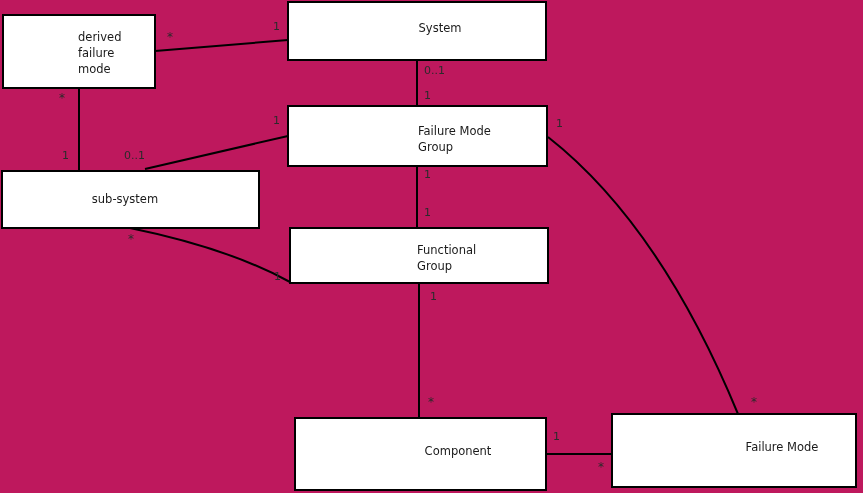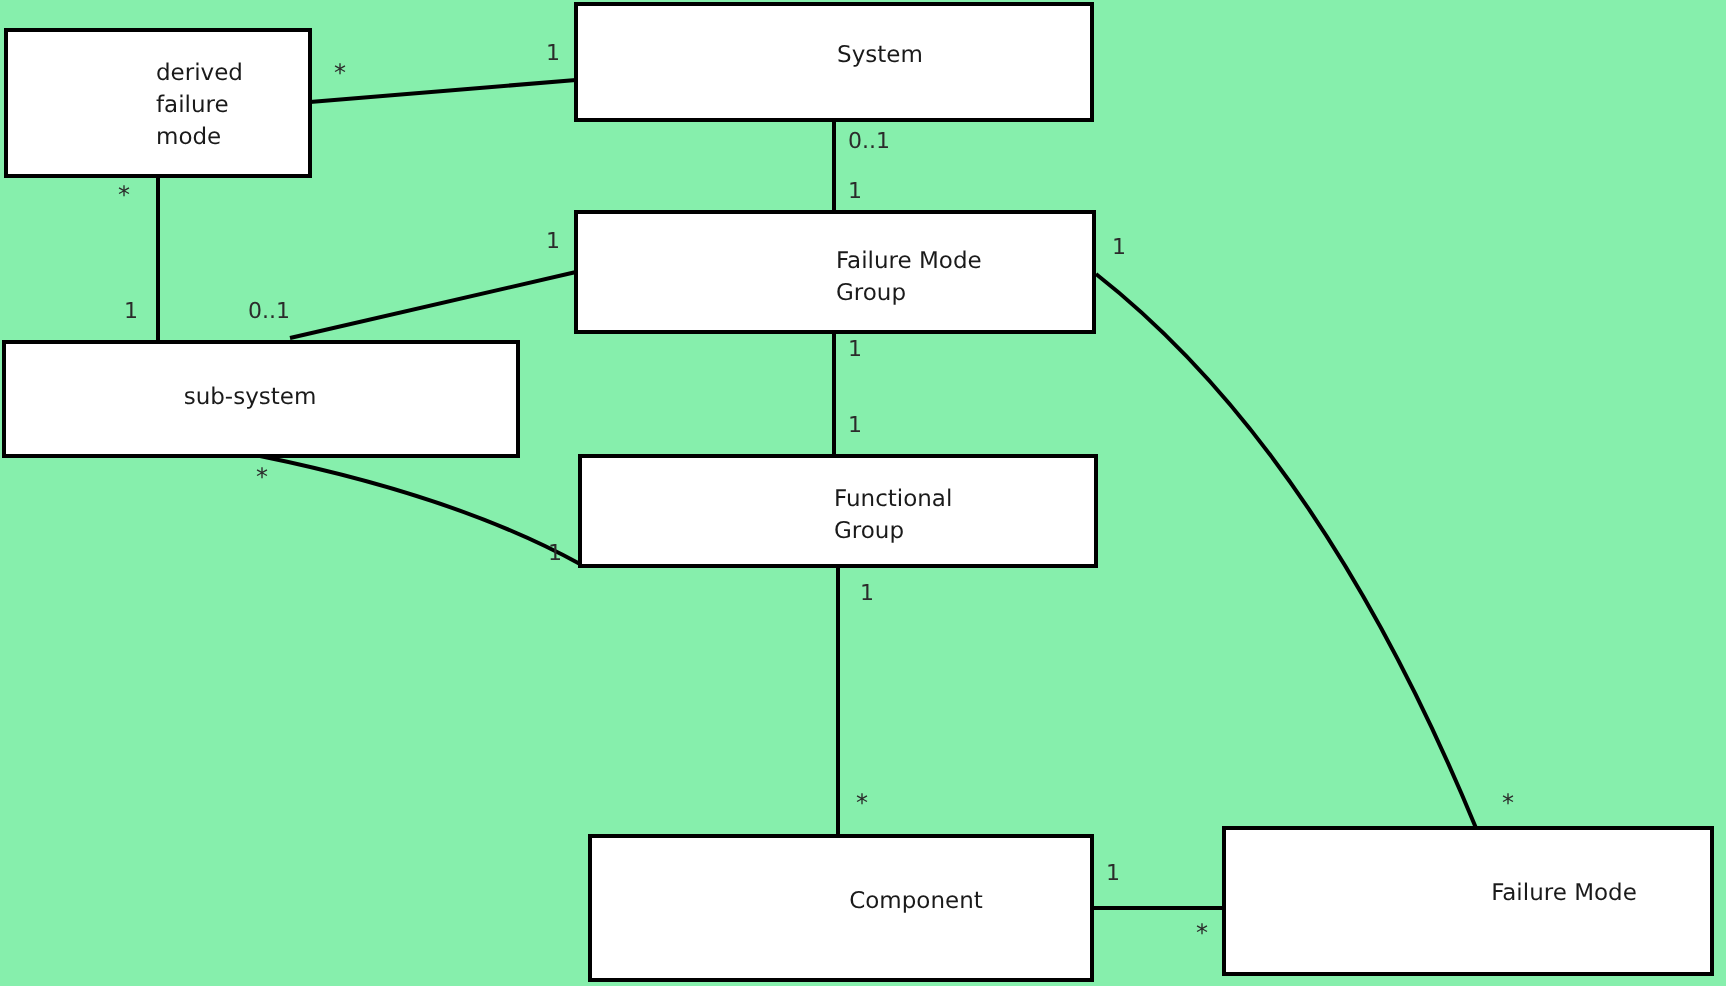--- a/index.html
+++ b/index.html
@@ -10,21 +10,21 @@
   body {
     width: 863px;
     height: 493px;
     font-family: "DejaVu Sans", sans-serif;
     overflow: hidden;
   }
   #diagram-root {
     position: relative;
     width: 863px;
     height: 493px;
-    background: #86efac;
+    background: #be185d;
   }
   svg#uml-canvas {
     display: block;
     width: 863px;
     height: 493px;
   }
   .uml-box-rect {
     fill: #ffffff;
     stroke: #000000;
     stroke-width: 2;

